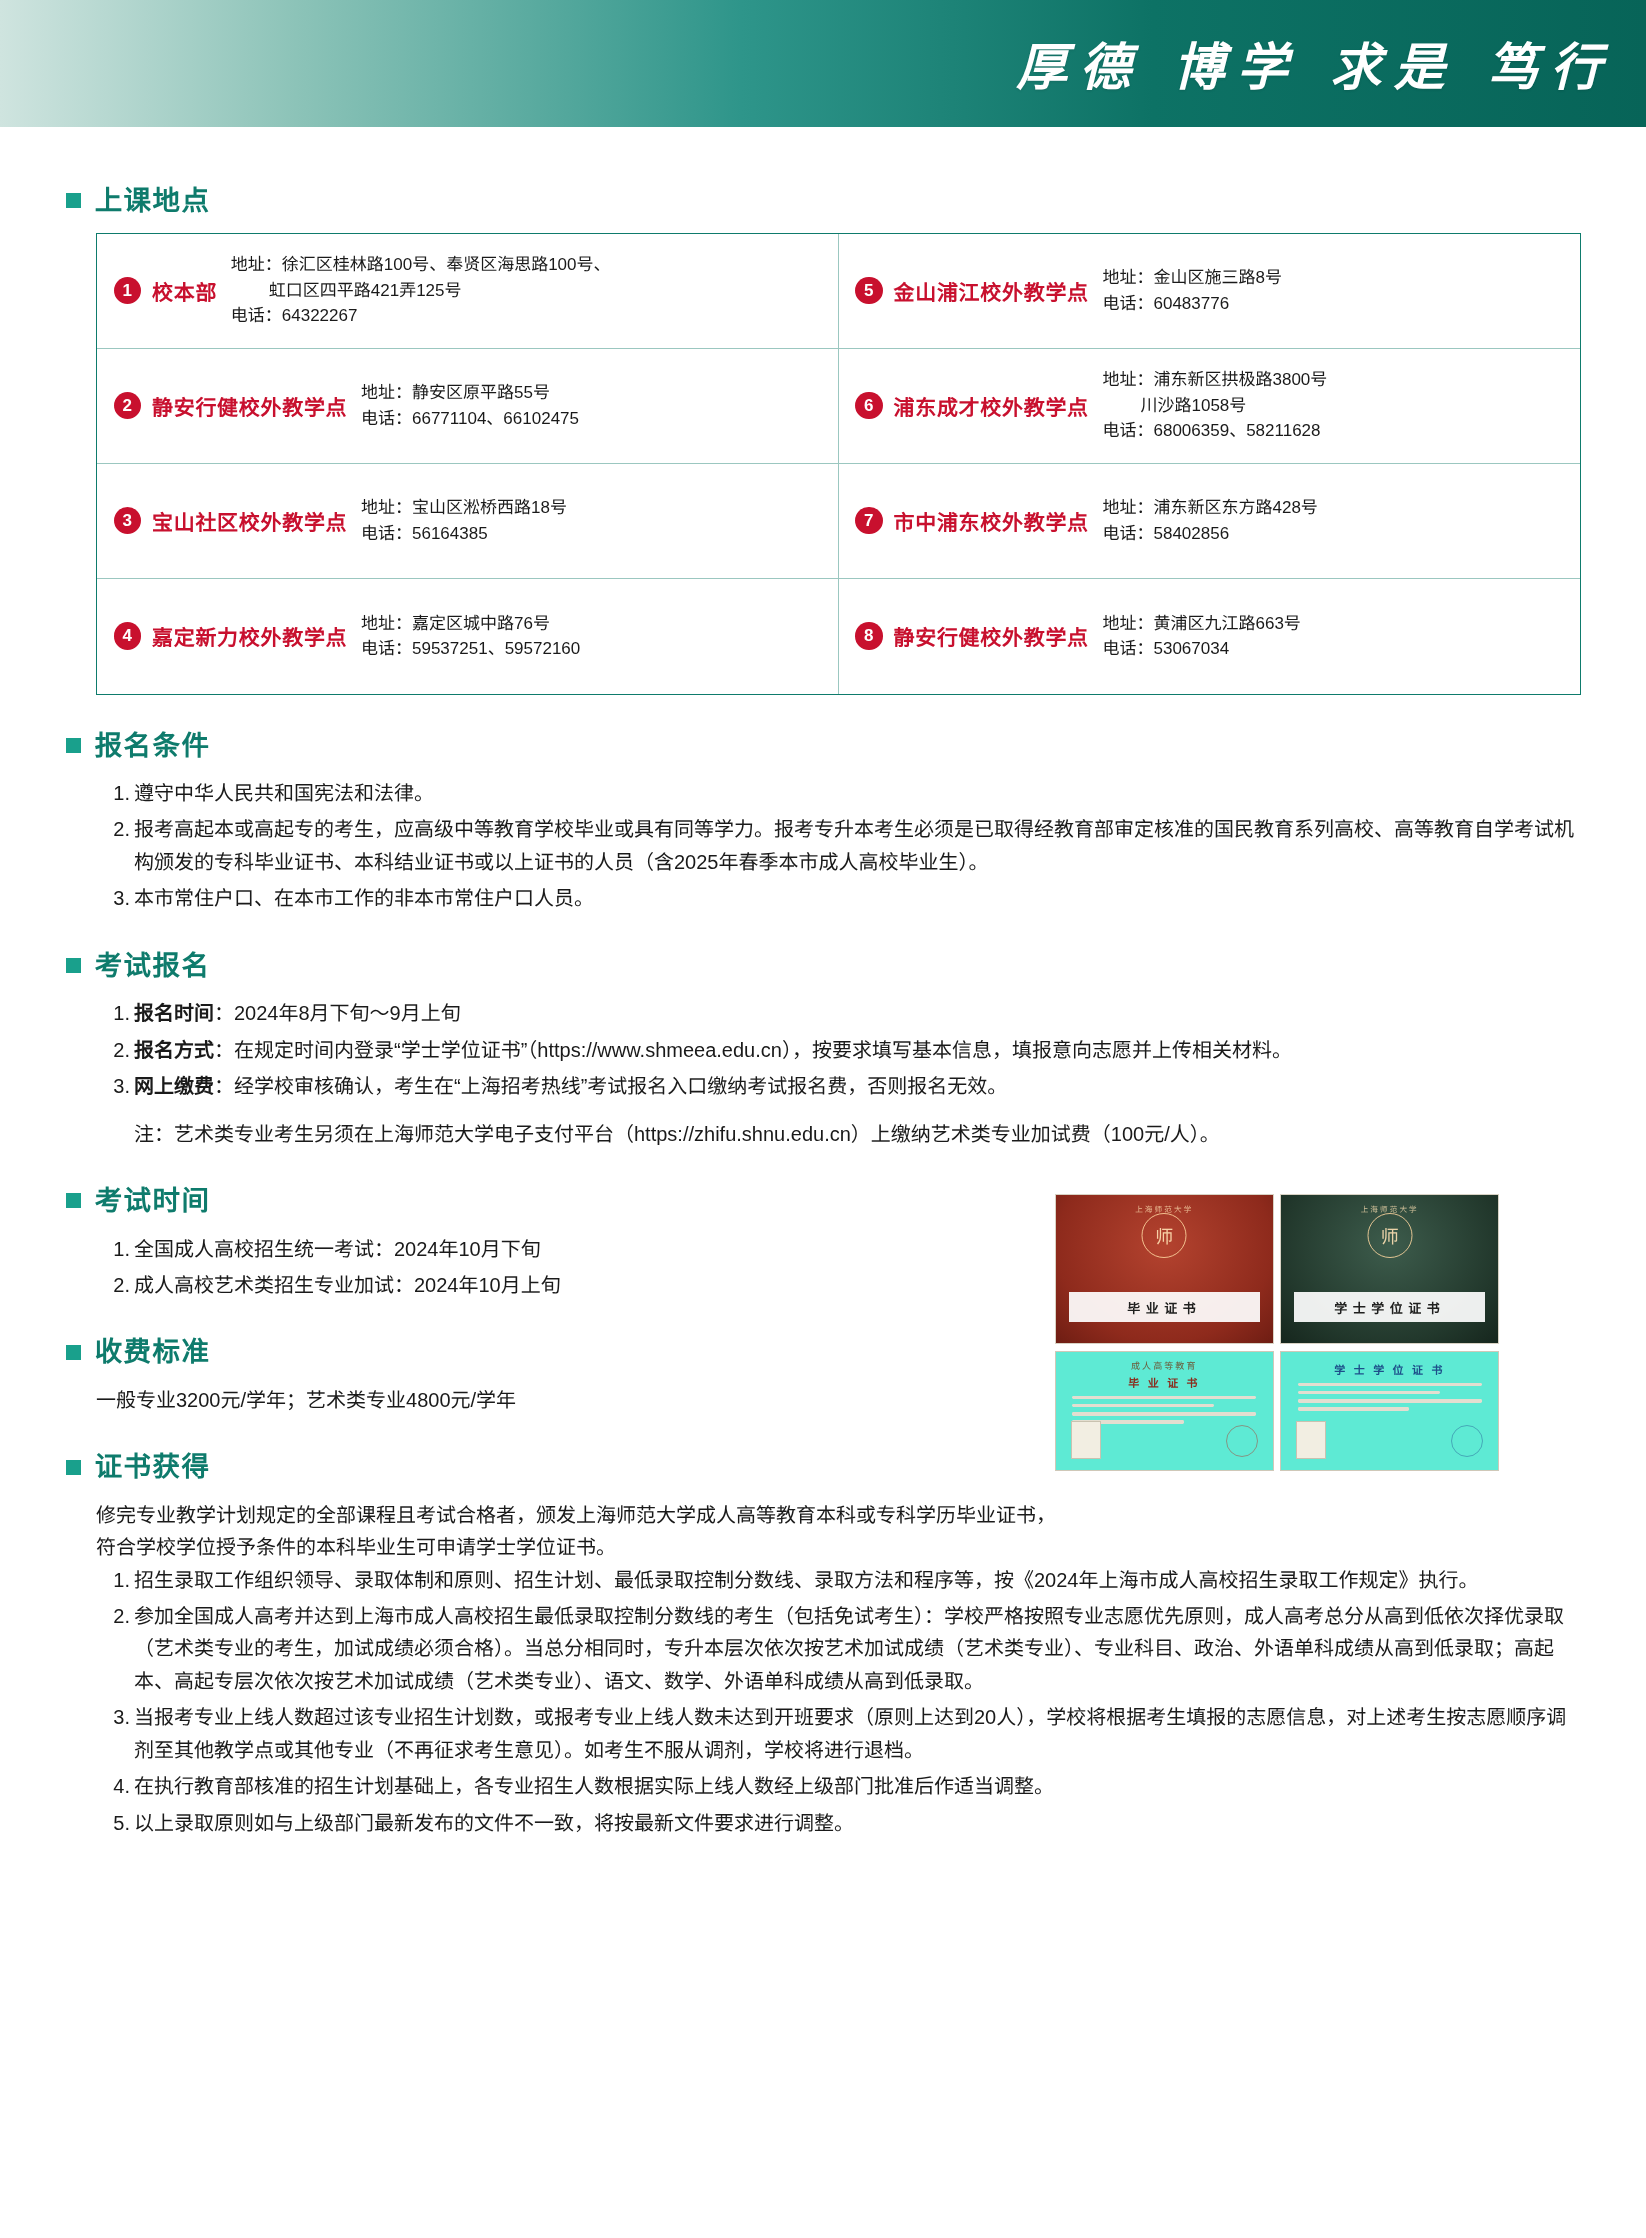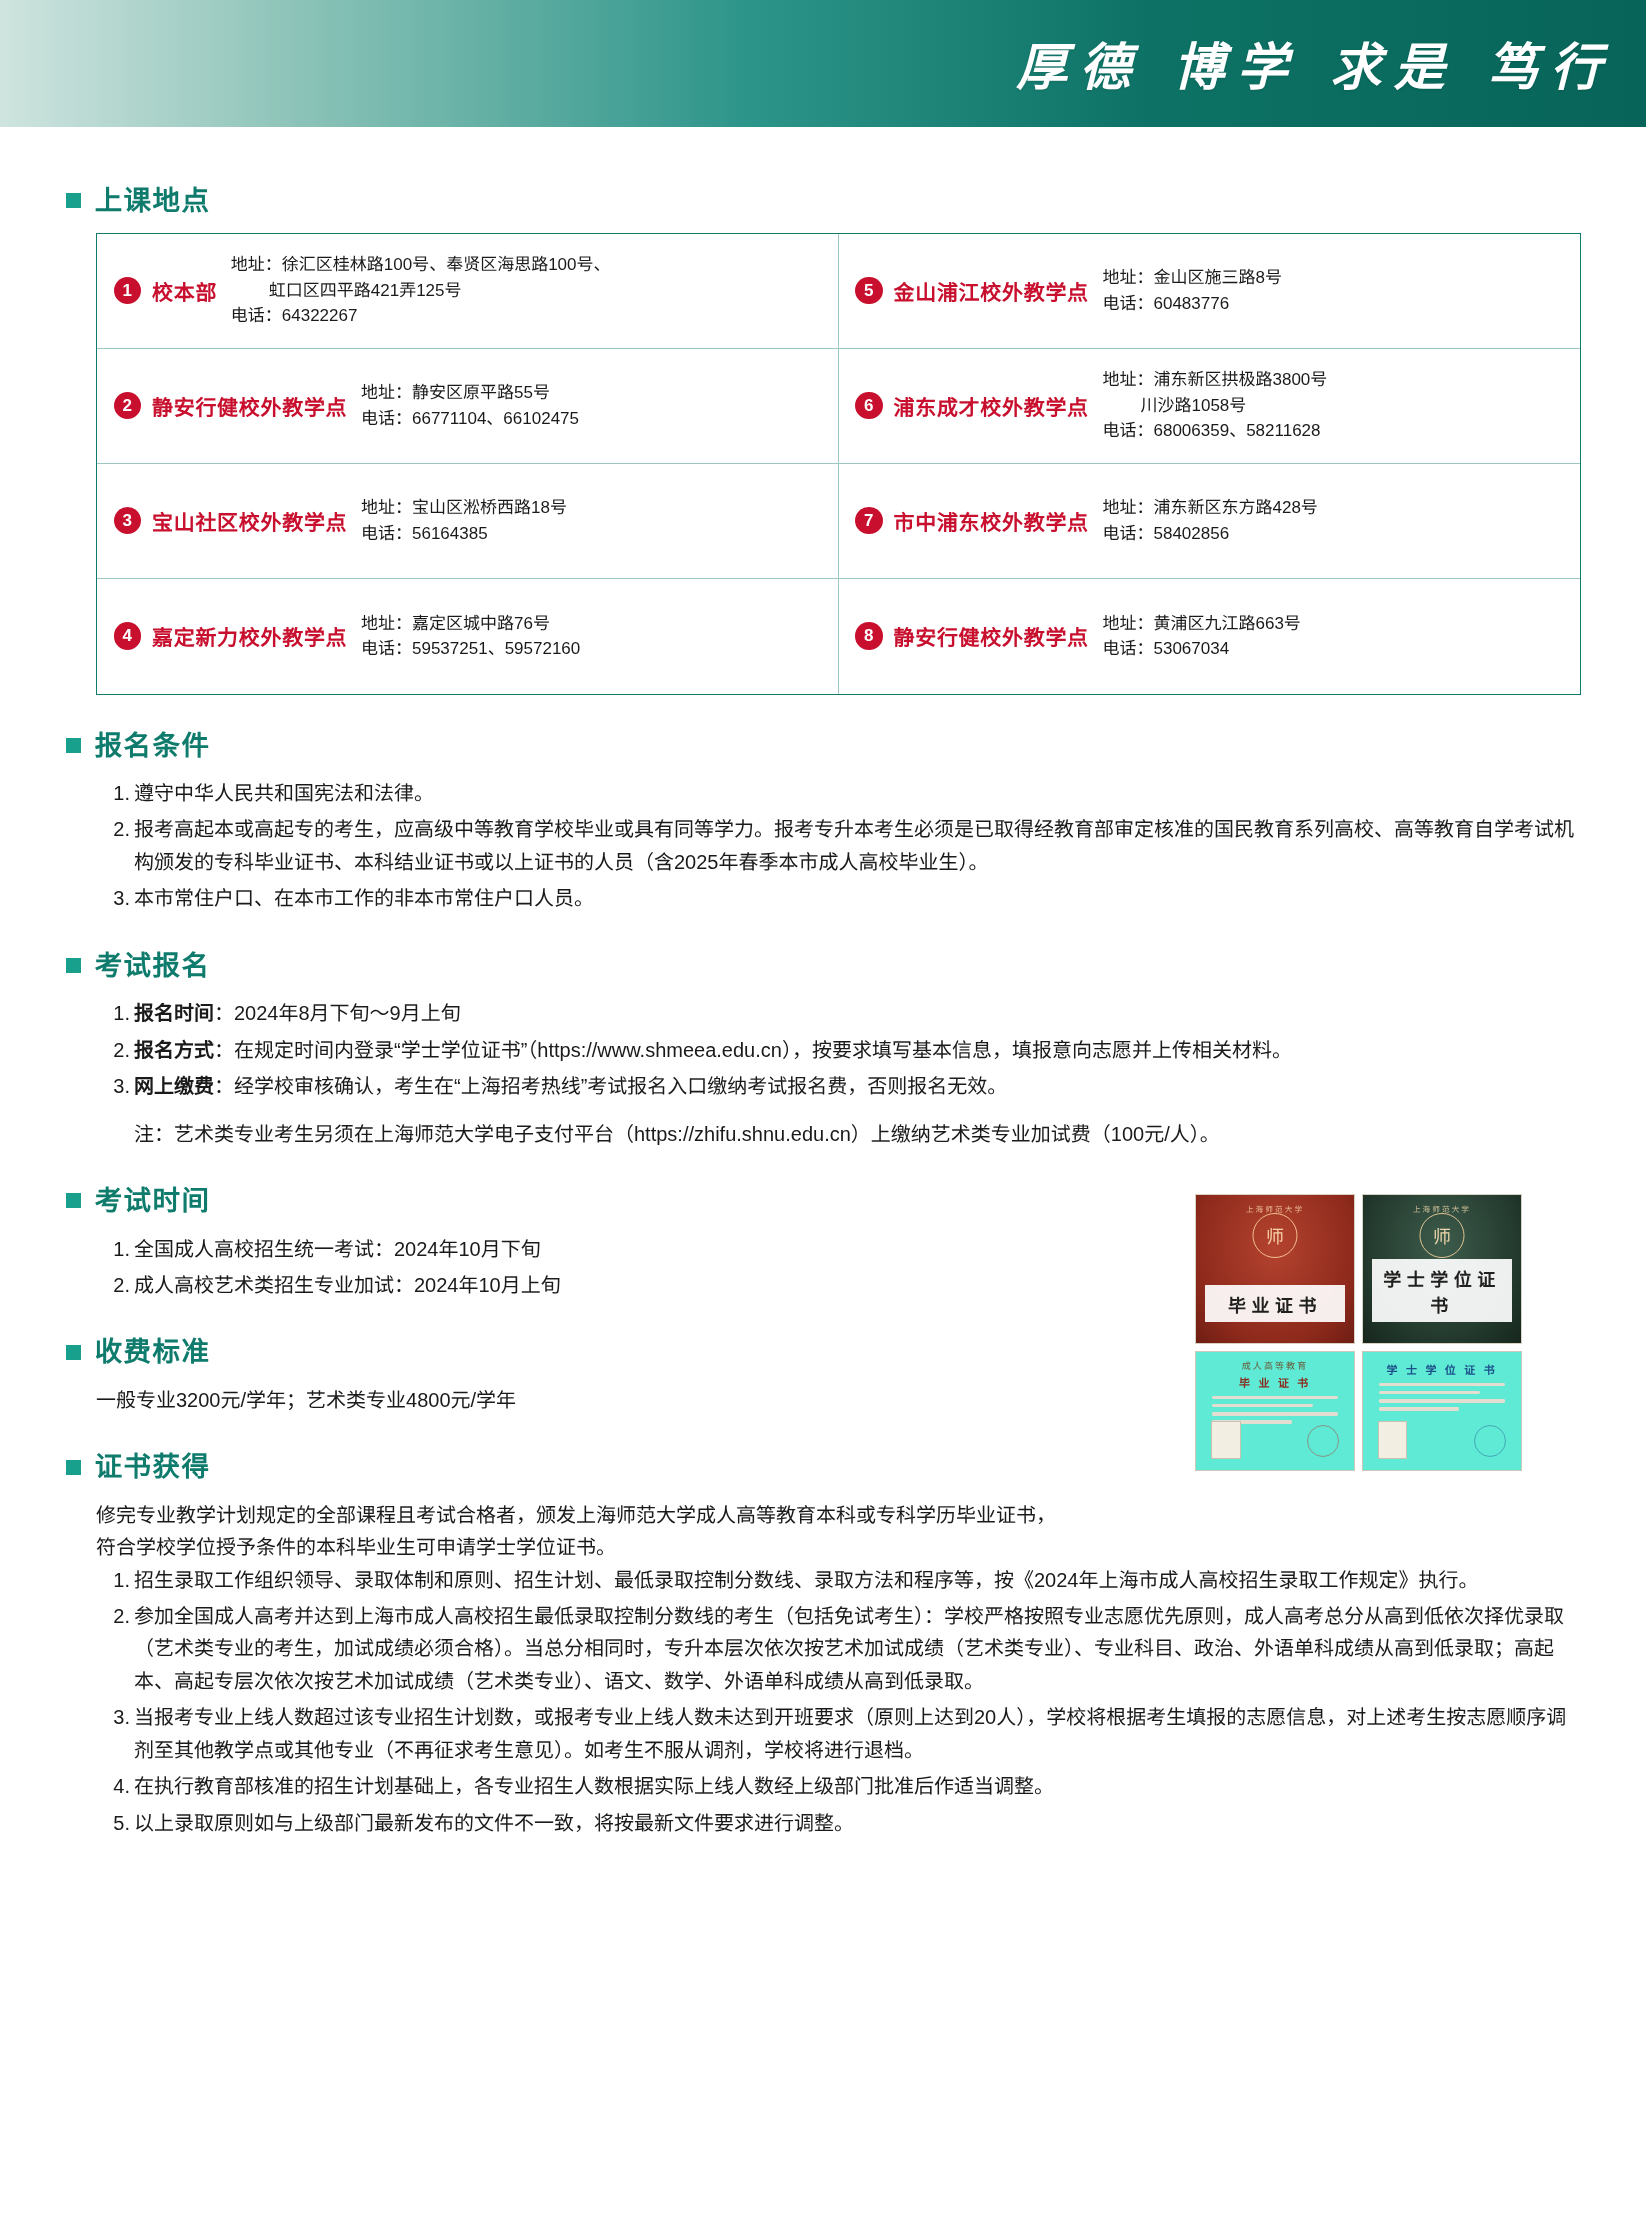--- a/index.html
+++ b/index.html
@@ -152,22 +152,22 @@
   .sub-note {
     font-size: 20px;
     line-height: 1.62;
     display: block;
     margin-top: 15px;
   }
 
   
   .cert-wrap {
     position: absolute;
-    right: 59px;
-    width: 327px;
+    right: 82px;
+    width: 444px;
     border-radius: 26px;
   }
   .cert-grid {
     display: grid;
     grid-template-columns: 1fr 1fr;
     gap: 6.9px;
   }
   .cert-top {
     height: 148px;
     border: 0.7px solid #d8d2c4;
@@ -208,21 +208,21 @@
     color: rgba(255,225,180,0.75);
     letter-spacing: 2.1px;
     white-space: nowrap;
   }
   .cert-band {
     width: 88%;
     margin-bottom: 20.6px;
     text-align: center;
     background: rgba(255,255,255,0.92);
     color: #20201f;
-    font-size: 18px;
+    font-size: 13px;
     font-weight: bold;
     letter-spacing: 5.5px;
     padding: 5.5px 0;
     font-family: "DejaVu Serif", "Liberation Serif", serif;
   }
   .cert-band.on-green {
     background: rgba(255,255,255,0.92);
   }
   .cert-bottom {
     height: 120px;

